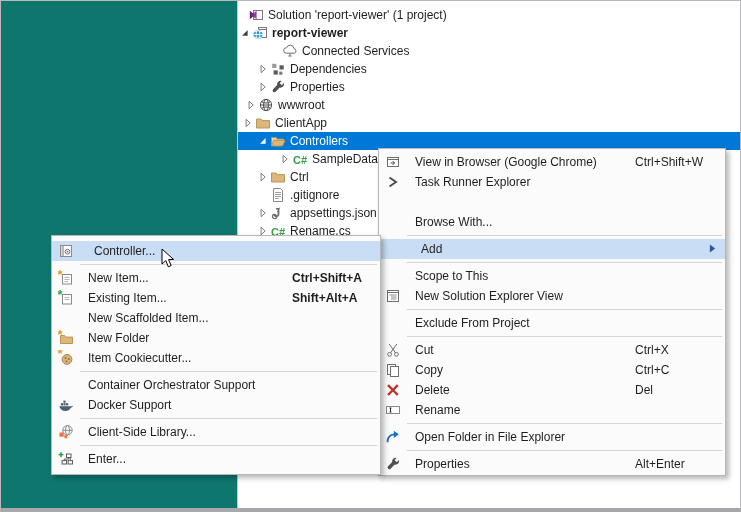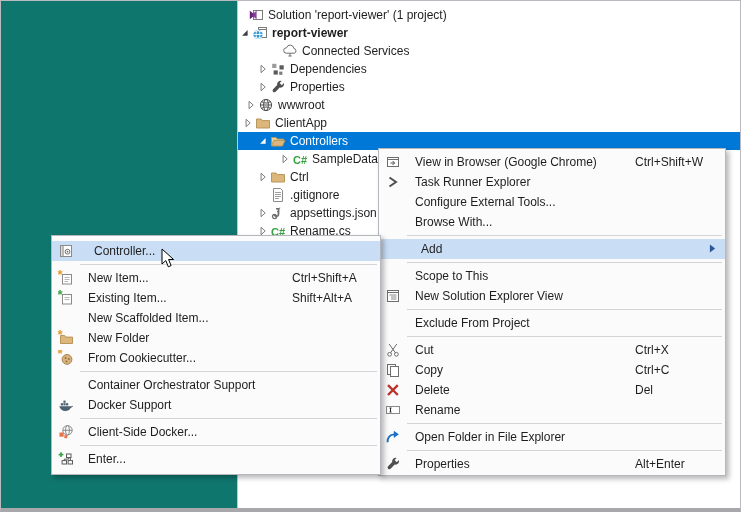--- a/index.html
+++ b/index.html
@@ -22,21 +22,21 @@
   
   .menu{position:absolute;background:#fbfbfb;border:1px solid #b6b7bd;box-shadow:3px 3px 5px rgba(0,0,0,.28);}
   #context-menu{left:377px;top:147px;width:346px;padding:3px 0 1px 0;z-index:40;}
   #add-submenu{left:50px;top:234px;width:328px;padding:5px 0;z-index:50;}
   .menu-item{position:relative;display:flex;align-items:center;height:20px;padding-left:6px;cursor:default;}
   .menu-item.hl{background:#c9def5;gap:6px;}
   .mi-icon{width:22px;flex:0 0 22px;height:16px;}
   .mi-label{margin-left:8px;white-space:nowrap;}
   .mi-shortcut{position:absolute;top:0;line-height:20px;white-space:nowrap;}
   #context-menu .mi-shortcut{left:256px;}
-  #add-submenu .mi-shortcut{left:240px;}
+  #add-submenu .mi-shortcut{left:240px;font-weight:bold;}
   .mi-arrow{position:absolute;right:9px;top:5px;}
   .menu-sep{height:1px;background:#d4d4d8;margin:3px 3px 3px 28px;}
   
   #cursor{position:absolute;left:160px;top:247px;z-index:60;}
 </style>
 </head>
 <body>
 
 <div class="stage">
   <div class="tree-panel" id="tree">
@@ -238,21 +238,20 @@
       <div class="menu-item">
         <span class="mi-icon">
           <svg viewBox="0 0 16 16" width="16" height="16" fill="none">
             <path d="M4.5,3.5 L11,8 L4.5,12.5" stroke="#4f4f4f" stroke-width="2"></path>
           </svg>
         </span>
         <span class="mi-label">Task Runner Explorer</span>
       </div>
       <div class="menu-item">
         <span class="mi-icon"></span>
-        <span class="mi-label">Configure External Tools...</span>
       </div>
       <div class="menu-item">
         <span class="mi-icon"></span>
         <span class="mi-label">Browse With...</span>
       </div>
       <div class="menu-sep"></div>
       <div class="menu-item hl">
         <span class="mi-icon"></span>
         <span class="mi-label">Add</span>
         <span class="mi-arrow">
@@ -409,21 +408,21 @@
       <div class="menu-item">
         <span class="mi-icon">
           <svg viewBox="0 0 16 16" width="16" height="16">
             <circle cx="9" cy="9.4" r="4.9" fill="#d9b37c" stroke="#a8844e"></circle>
             <circle cx="7.6" cy="8" r="0.9" fill="#8a6b3e"></circle>
             <circle cx="10.9" cy="9" r="0.9" fill="#8a6b3e"></circle>
             <circle cx="8.5" cy="11.4" r="0.9" fill="#8a6b3e"></circle>
             <text x="-0.5" y="8" font-family="Liberation Sans,sans-serif" font-size="13" font-weight="bold" fill="#e09a2d">*</text>
           </svg>
         </span>
-        <span class="mi-label">From Cookiecutter...</span>
+        <span class="mi-label">Item Cookiecutter...</span>
       </div>
       <div class="menu-sep"></div>
       <div class="menu-item">
         <span class="mi-icon"></span>
         <span class="mi-label">Container Orchestrator Support</span>
       </div>
       <div class="menu-item">
         <span class="mi-icon">
           <svg viewBox="0 0 16 16" width="16" height="16">
             <g fill="#4d5f6d">
@@ -443,21 +442,21 @@
           <svg viewBox="0 0 16 16" width="16" height="16">
             <g fill="none" stroke="#8a8a8a">
               <circle cx="9.5" cy="6.3" r="4.7"></circle>
               <ellipse cx="9.5" cy="6.3" rx="2" ry="4.7"></ellipse>
               <line x1="4.8" y1="6.3" x2="14.2" y2="6.3"></line>
             </g>
             <rect x="1.5" y="8.5" width="4.2" height="4.2" fill="#e8734a"></rect>
             <rect x="6.3" y="11.2" width="3" height="3" fill="#e8734a"></rect>
           </svg>
         </span>
-        <span class="mi-label">Client-Side Docker...</span>
+        <span class="mi-label">Client-Side Library...</span>
       </div>
       <div class="menu-sep"></div>
       <div class="menu-item">
         <span class="mi-icon">
           <svg viewBox="0 0 16 16" width="16" height="16">
             <g fill="#fff" stroke="#5b5b5b">
               <path d="M10.7,6.5 v1.6 h-4.4 v1.6 M12.3,6.5 v3.2" fill="none"></path>
               <rect x="8.5" y="3" width="4.5" height="3.5"></rect>
               <rect x="4.1" y="9.6" width="4.4" height="3.4"></rect>
               <rect x="10.1" y="9.6" width="4.4" height="3.4"></rect>

